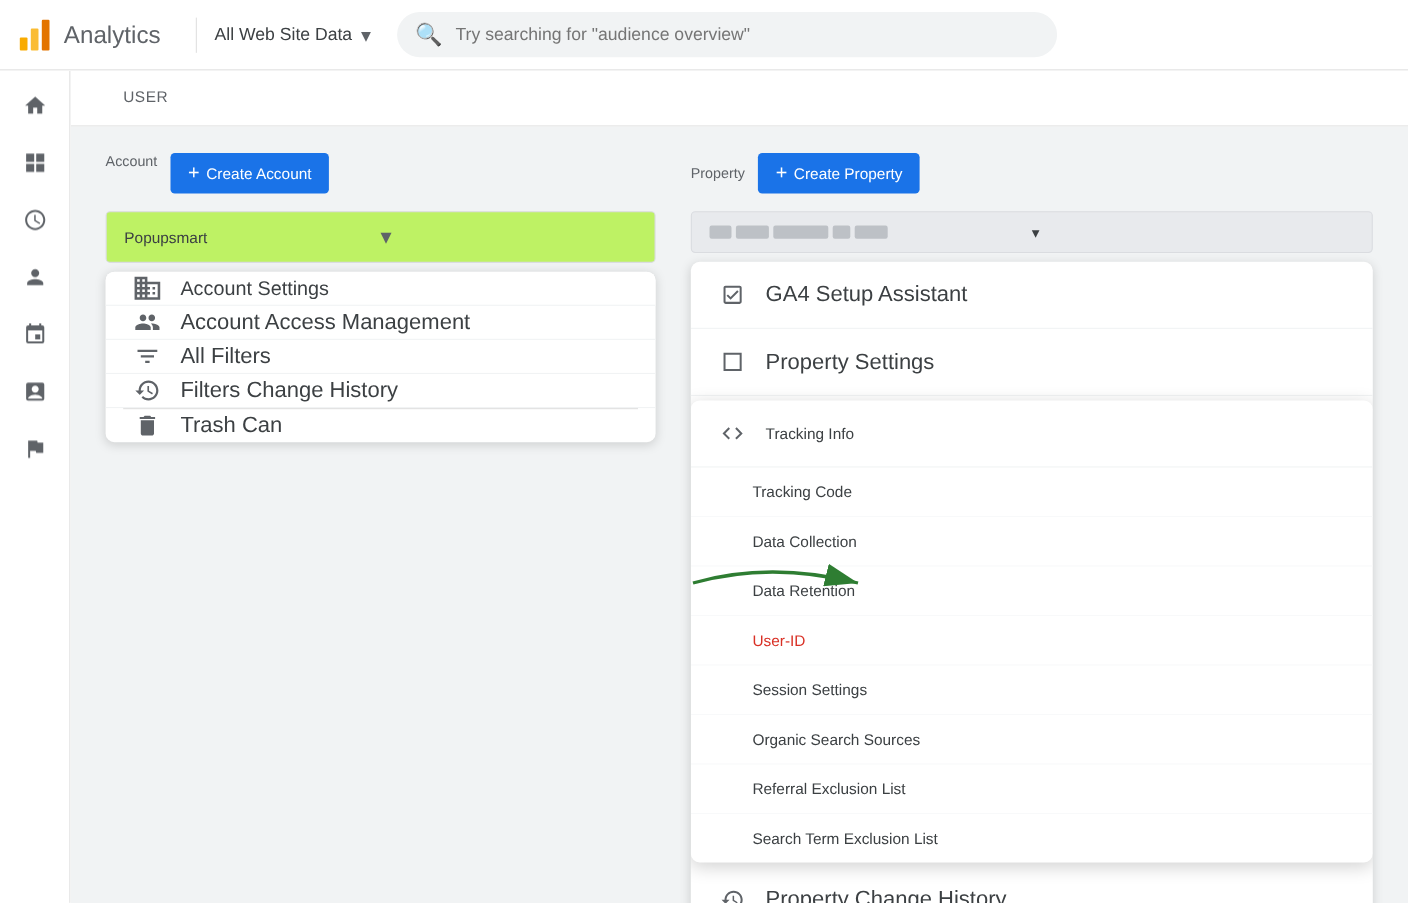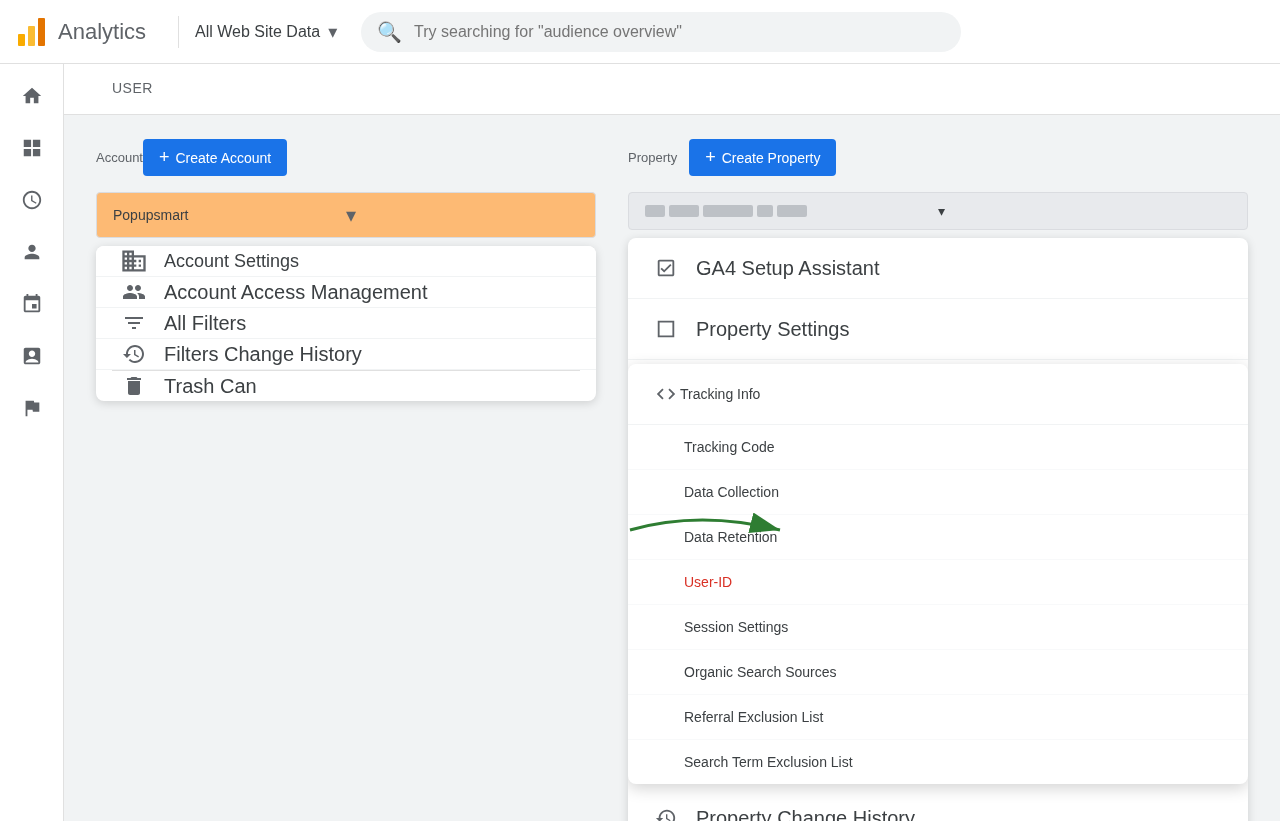--- a/index.html
+++ b/index.html
@@ -94,36 +94,36 @@
       padding: 24px 32px;
       background: #f1f3f4;
       min-height: calc(821px - 64px - 52px);
     }
 
     
     .left-col {
       width: 500px; flex-shrink: 0;
     }
     .col-header {
-      display: flex; align-items: center; margin-bottom: 16px;
+      display: flex; align-items: flex-start; gap: 12px; margin-bottom: 16px;
     }
     .col-label {
       font-size: 13px; color: #5f6368;
     }
     .create-btn {
       display: flex; align-items: center; gap: 6px;
       background: #1a73e8; color: #fff;
       border: none; border-radius: 4px;
       padding: 8px 16px; font-size: 14px; cursor: pointer;
       font-weight: 500;
     }
 
     .account-dropdown {
       display: flex; align-items: center;
-      background: #fdba74; border: 1px solid #dadce0;
+      background: #bef264; border: 1px solid #dadce0;
       border-radius: 4px; padding: 10px 16px;
       font-size: 14px; color: #3c4043; cursor: pointer;
       margin-bottom: 8px;
     }
     .account-dropdown span { flex: 1; }
     .account-dropdown .arrow { color: #5f6368; font-size: 20px; }
 
     
     .menu-panel {
       background: #fff; border-radius: 8px;
@@ -179,21 +179,21 @@
     .property-menu-item:last-child { border-bottom: none; }
 
     
     .tracking-submenu {
       background: #fff; border-radius: 8px;
       box-shadow: 0 4px 16px rgba(0,0,0,0.18);
       margin-top: 4px;
       overflow: hidden;
     }
     .tracking-header {
-      display: flex; align-items: center; 
+      display: flex; align-items: center; gap: 16px;
       padding: 16px 24px;
       font-size: 14px; color: #3c4043; font-weight: 500;
       border-bottom: 1px solid #f1f3f4;
     }
     .tracking-sub-item {
       padding: 14px 24px 14px 56px;
       font-size: 14px; color: #3c4043; cursor: pointer;
       border-bottom: 1px solid #f8f9fa;
     }
     .tracking-sub-item:last-child { border-bottom: none; }

